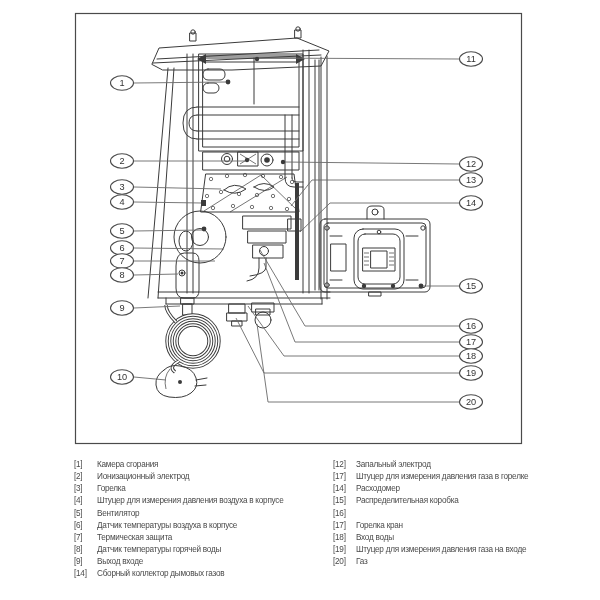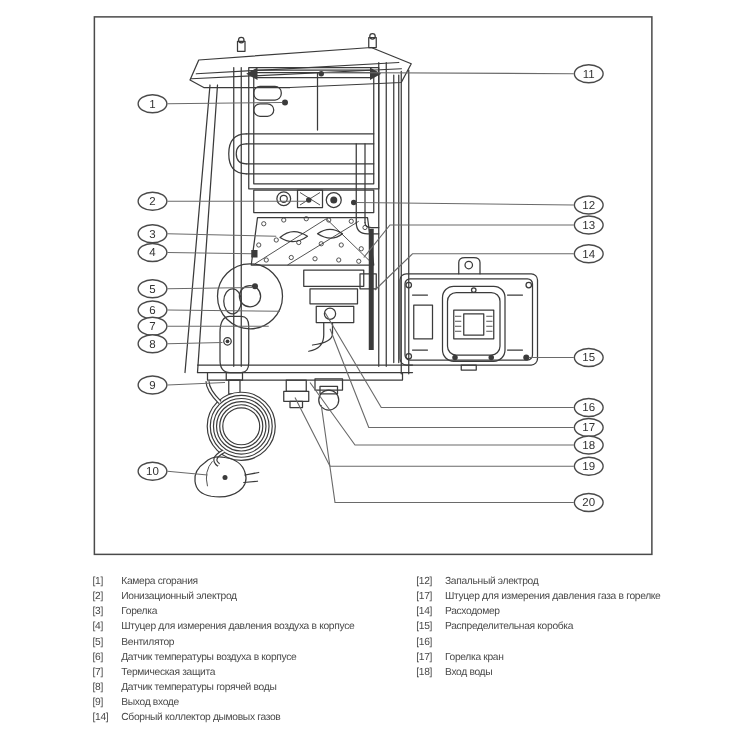--- a/index.html
+++ b/index.html
@@ -381,16 +381,24 @@
     <div class="legend-row">
       <span class="legend-num">[17]</span>
       <span class="legend-txt">Горелка кран</span>
     </div>
 
     <div class="legend-row">
       <span class="legend-num">[18]</span>
       <span class="legend-txt">Вход воды</span>
     </div>
 
-
+    <div class="legend-row">
+      <span class="legend-num">[19]</span>
+      <span class="legend-txt">Штуцер для измерения давления газа на входе</span>
+    </div>
+
+    <div class="legend-row">
+      <span class="legend-num">[20]</span>
+      <span class="legend-txt">Газ</span>
+    </div>
   </div>
 
 </div>
 
 </body></html>

